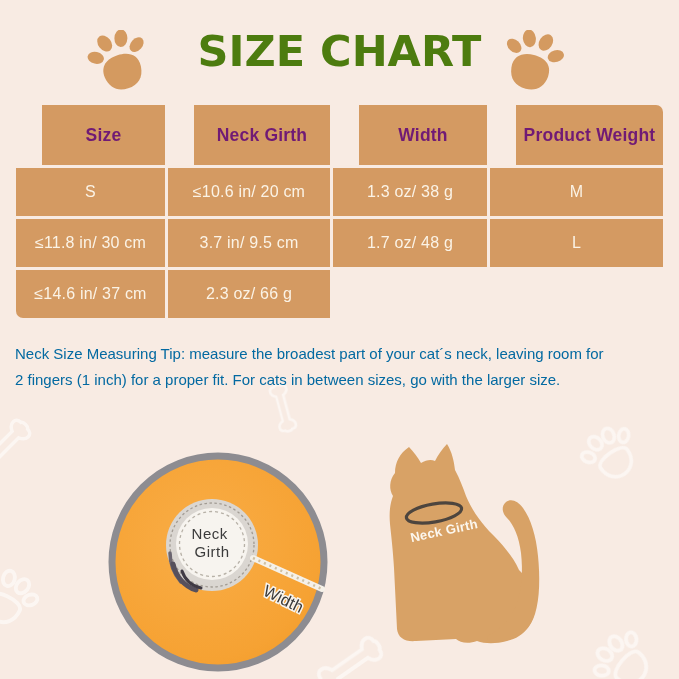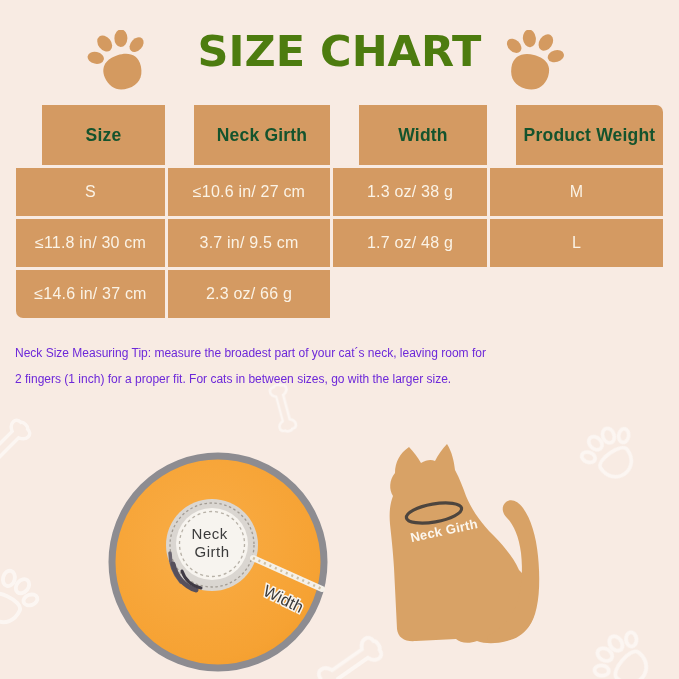--- a/index.html
+++ b/index.html
@@ -30,26 +30,26 @@
     grid-template-columns:149px 162px 154px 173px;
     grid-template-rows:60px 48px 48px 48px;
     gap:3px;
     border-radius:7px;overflow:hidden;
   }
   .cell{
     background:#d49a62;color:#fbf3e6;
     display:flex;align-items:center;justify-content:center;
     font-size:16px;letter-spacing:0.2px;
   }
-  .cell.head{font-weight:bold;font-size:17.5px;color:#14532d;margin-left:26px;}
+  .cell.head{font-weight:bold;font-size:17.5px;color:#701a75;margin-left:26px;}
 
   
   .tip{
     position:absolute;left:15px;top:341px;width:656px;
-    font-size:12px;line-height:25.5px;color:#6d28d9;letter-spacing:0px;
+    font-size:15px;line-height:25.5px;color:#0369a1;letter-spacing:0px;
   }
 
   
   .collar-svg{position:absolute;left:93px;top:440px;width:250px;height:250px;}
   .cat-svg{position:absolute;left:368px;top:428px;width:190px;height:222px;}
   svg text{font-family:"Liberation Sans", sans-serif;}
 </style>
 </head>
 <body>
 
@@ -94,21 +94,21 @@
   </svg>
 </div>
 
 <div class="size-table">
   <div class="cell head">Size</div>
   <div class="cell head">Neck Girth</div>
   <div class="cell head">Width</div>
   <div class="cell head">Product Weight</div>
 
   <div class="cell">S</div>
-  <div class="cell">≤10.6 in/ 27 cm</div>
+  <div class="cell">≤10.6 in/ 20 cm</div>
   <div class="cell">1.3 oz/ 38 g</div>
 
   <div class="cell">M</div>
   <div class="cell">≤11.8 in/ 30 cm</div>
   <div class="cell">3.7 in/ 9.5 cm</div>
   <div class="cell">1.7 oz/ 48 g</div>
 
   <div class="cell">L</div>
   <div class="cell">≤14.6 in/ 37 cm</div>
   <div class="cell">2.3 oz/ 66 g</div>

